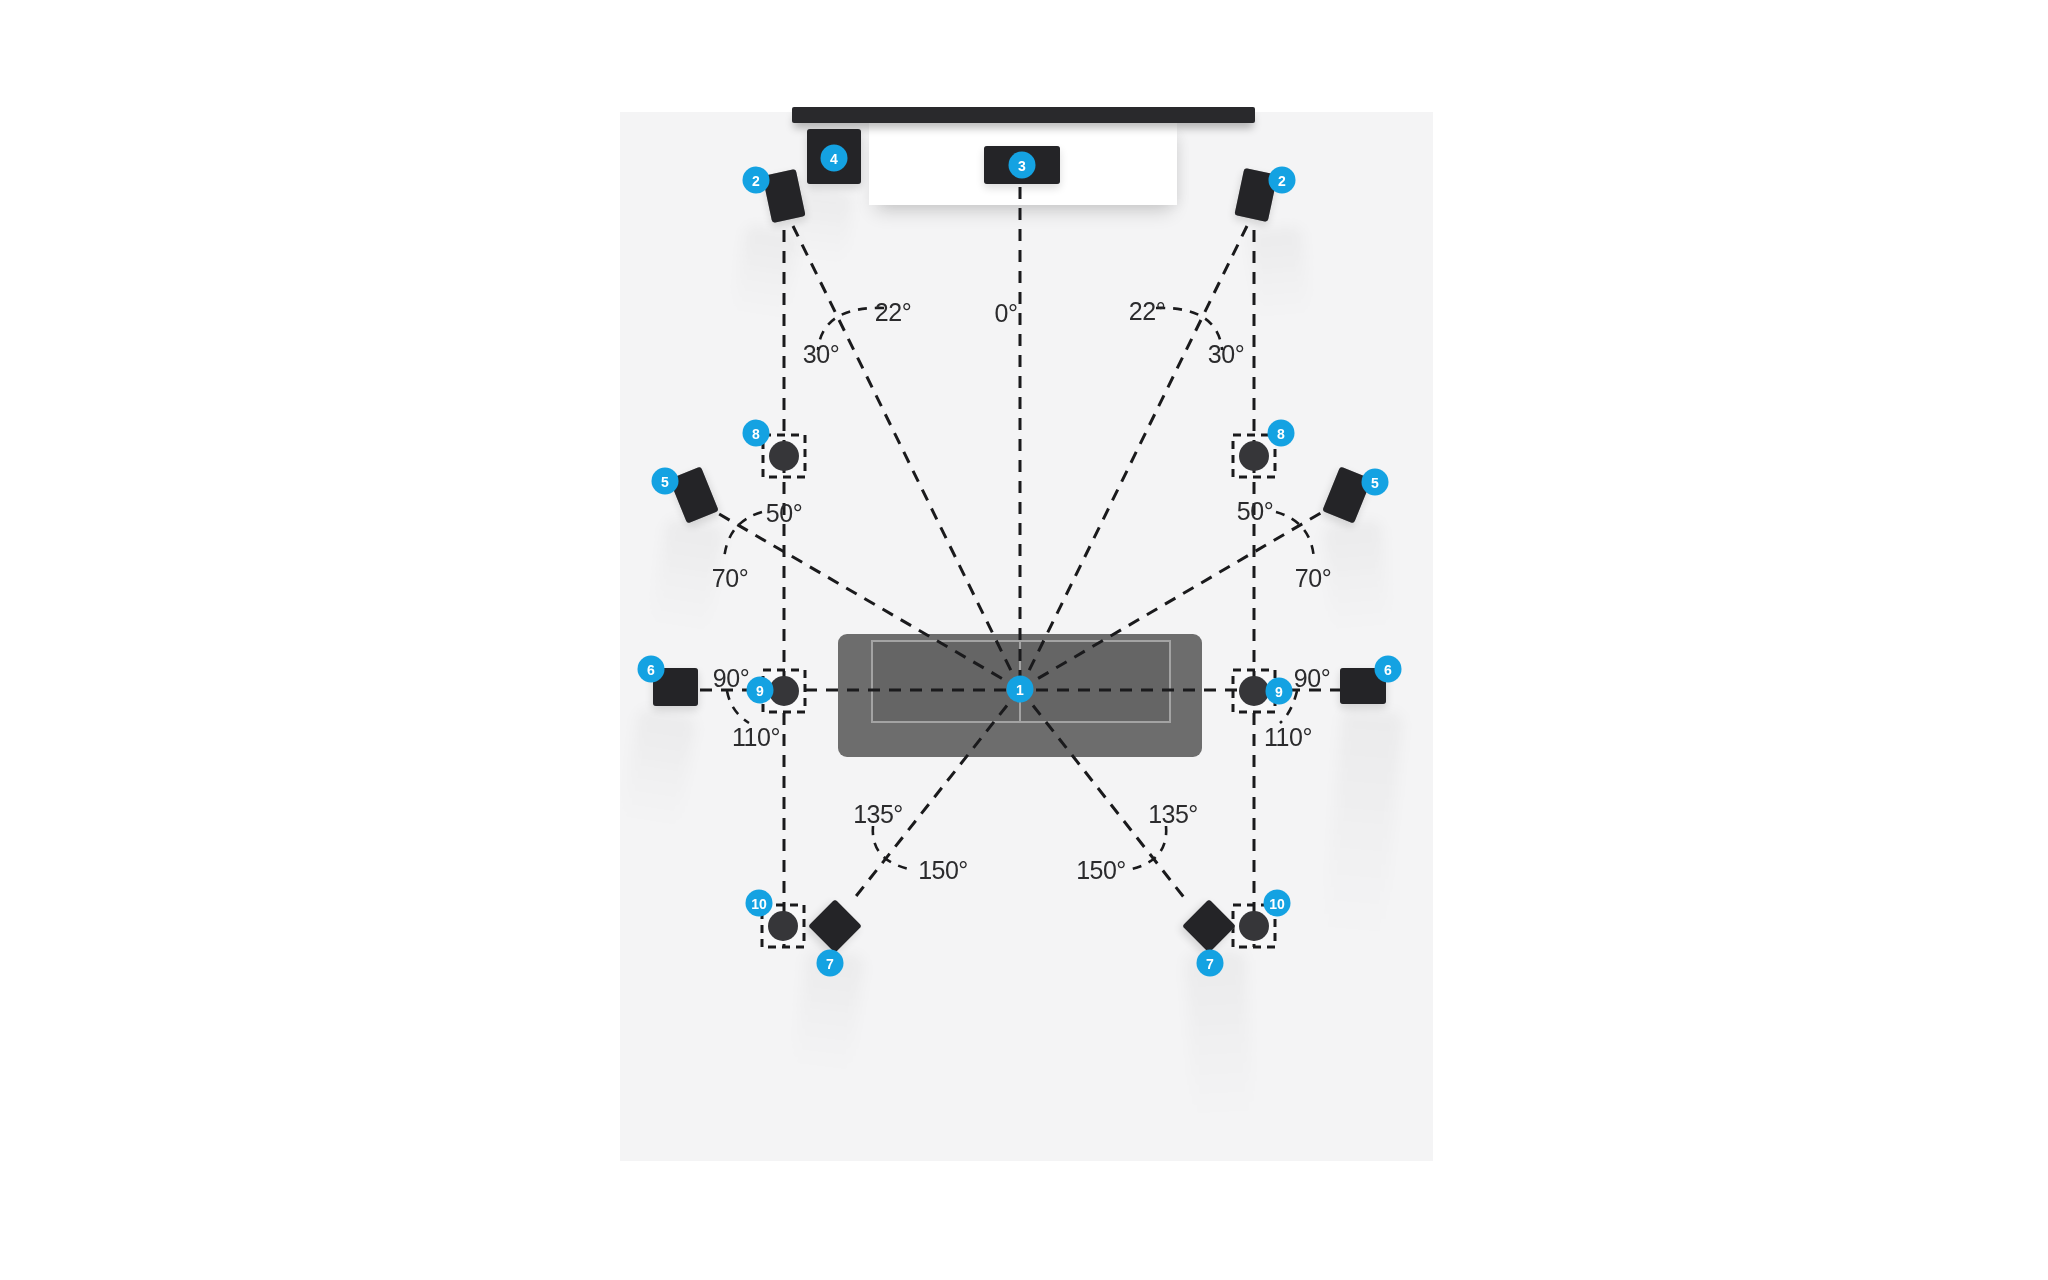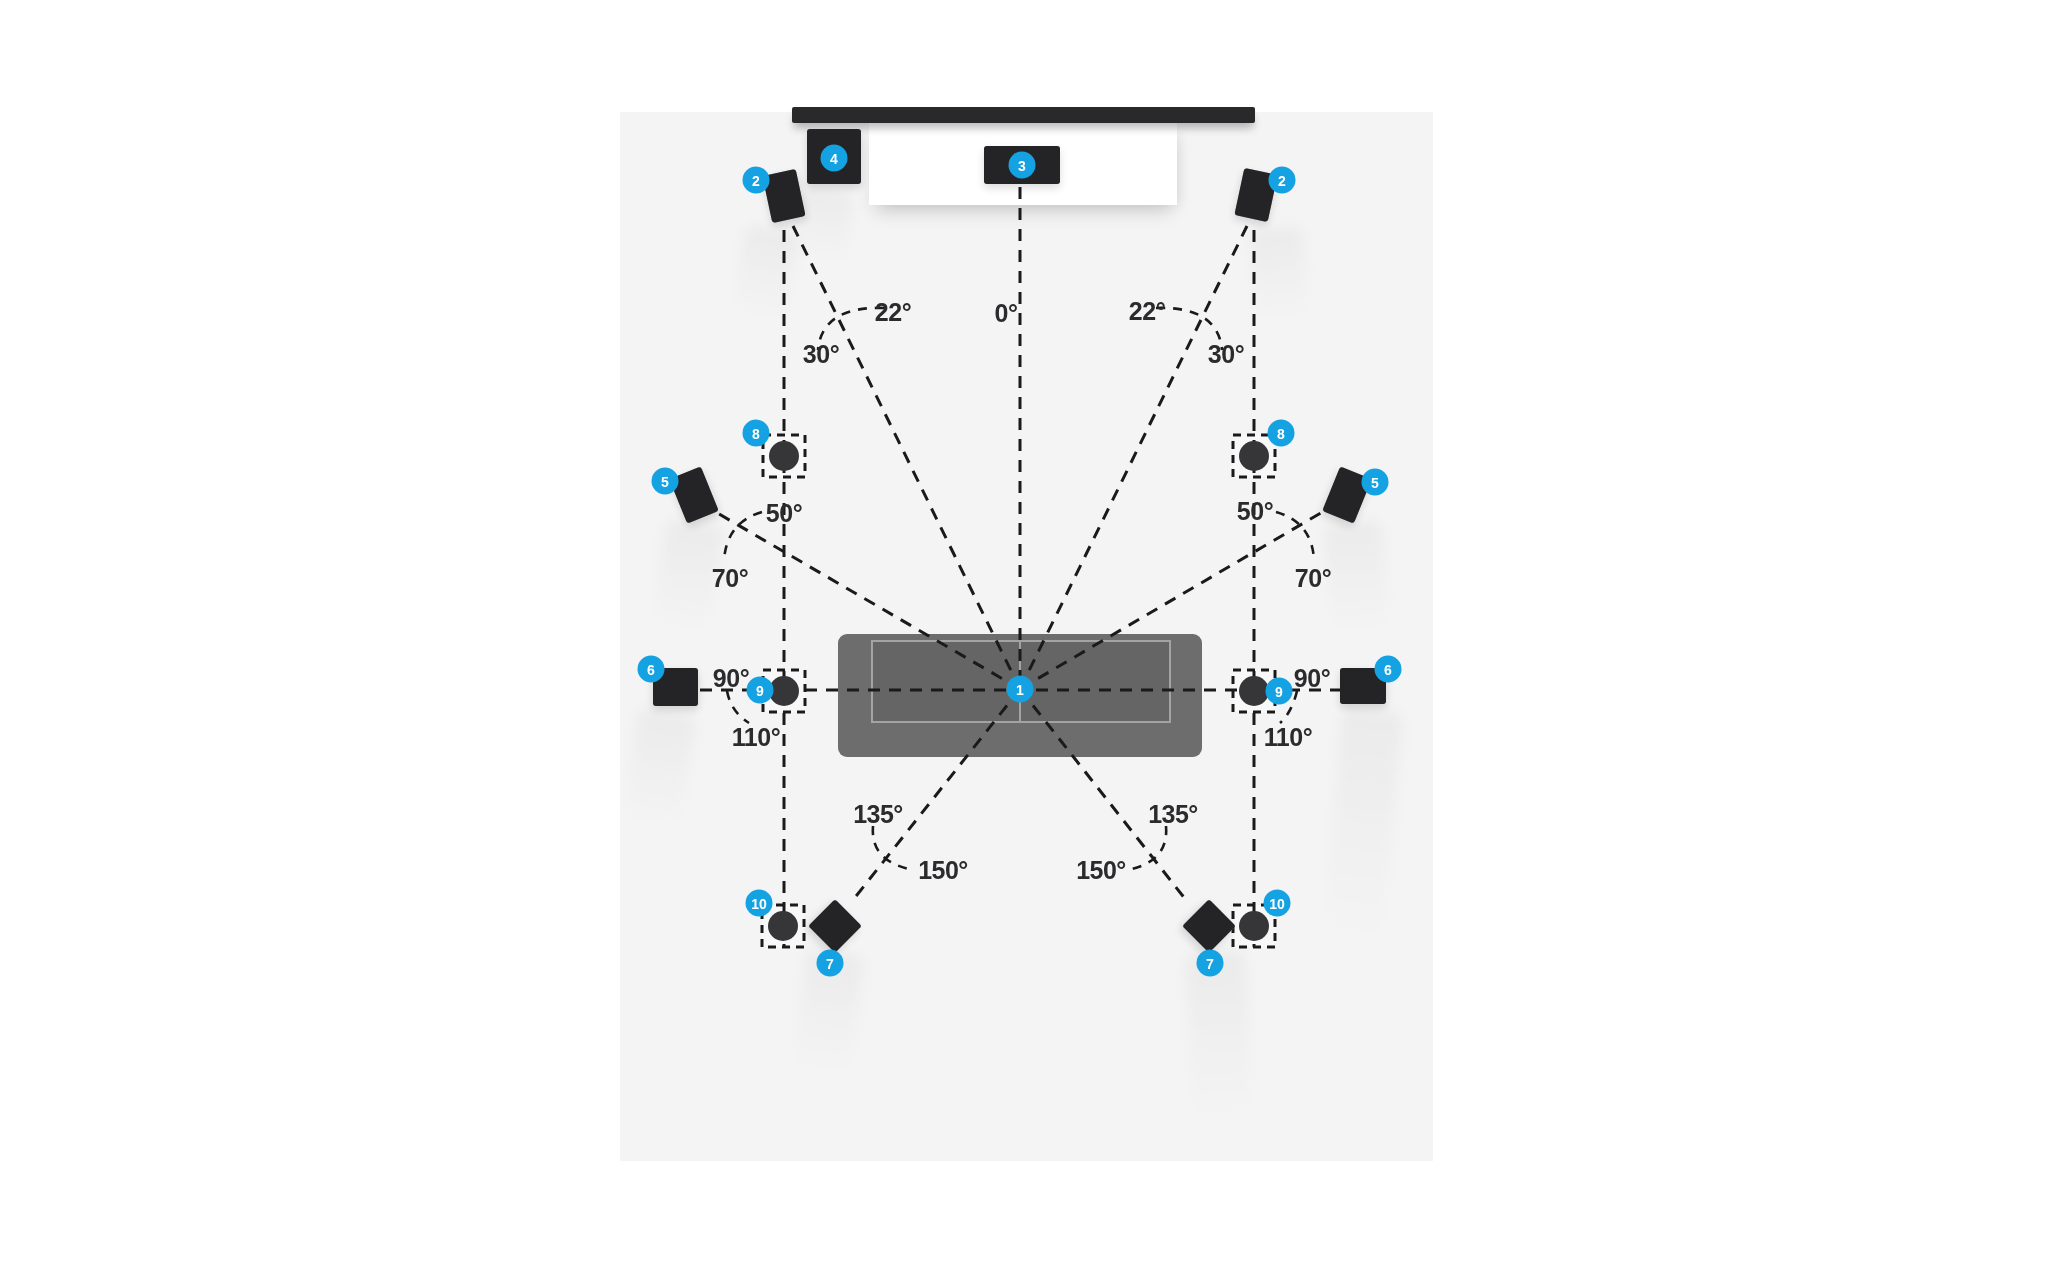--- a/index.html
+++ b/index.html
@@ -18,21 +18,21 @@
   .couch-seat{left:33px;top:6px;width:300px;height:83px;background:var(--seat);border:2px solid var(--trim);}
   .couch-seam{left:181px;top:6px;width:2px;height:83px;background:var(--trim);}
   .console{left:869px;top:122px;width:308px;height:83px;background:var(--console);box-shadow:0 12px 18px -6px rgba(0,0,0,.16),8px 6px 12px -6px rgba(0,0,0,.07);}
   .tv{left:792px;top:107px;width:463px;height:16px;background:var(--tv);border-radius:2px;box-shadow:0 7px 9px -2px rgba(0,0,0,.28);}
   .spk{position:absolute;}
   .spk::before{content:"";position:absolute;inset:0;background:var(--stand);border-radius:3px;}
   .spk::after{content:"";position:absolute;inset:0;background:var(--speaker);border-radius:3px;box-shadow:0 4px 9px rgba(0,0,0,.14);}
   .badge{width:27px;height:27px;border-radius:50%;background:var(--badge);color:#fff;
          font-weight:bold;font-size:14px;display:flex;align-items:center;justify-content:center;
          transform:translate(-50%,-50%);line-height:1;}
-  .alabel{transform:translate(-50%,-50%);font-size:25px;color:var(--ltext);letter-spacing:-.5px;white-space:nowrap;font-weight:bold;}
+  .alabel{transform:translate(-50%,-50%);font-size:25px;color:var(--ltext);letter-spacing:-.5px;white-space:nowrap;}
   svg.layer{left:0;top:0;}
 </style>
 </head>
 <body>
 
 <div class="abs panel"></div>
 
 <div class="abs streak" style="left:745px;top:228px;width:55px;height:95px;transform:rotate(9deg);"></div>
 <div class="abs streak" style="left:1248px;top:228px;width:55px;height:95px;transform:rotate(-5deg);"></div>
 <div class="abs streak" style="left:797px;top:190px;width:58px;height:75px;transform:rotate(7deg);"></div>

